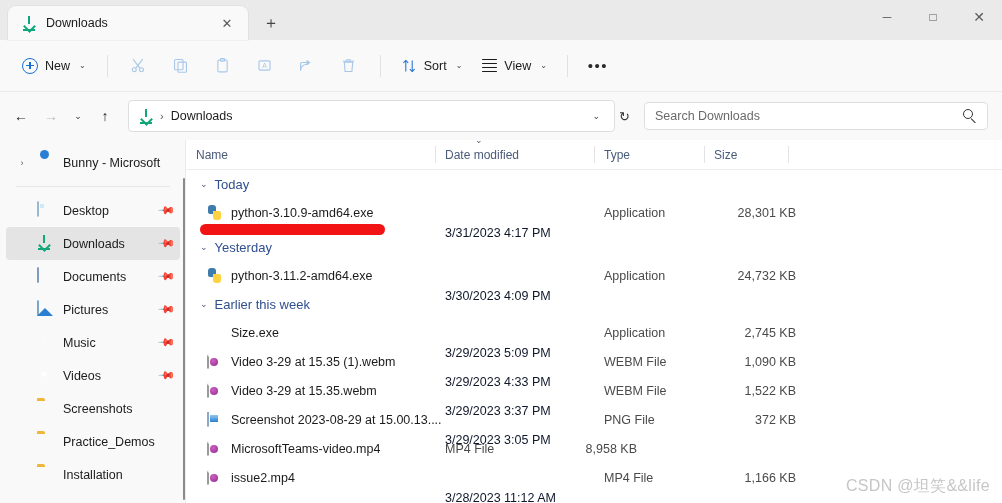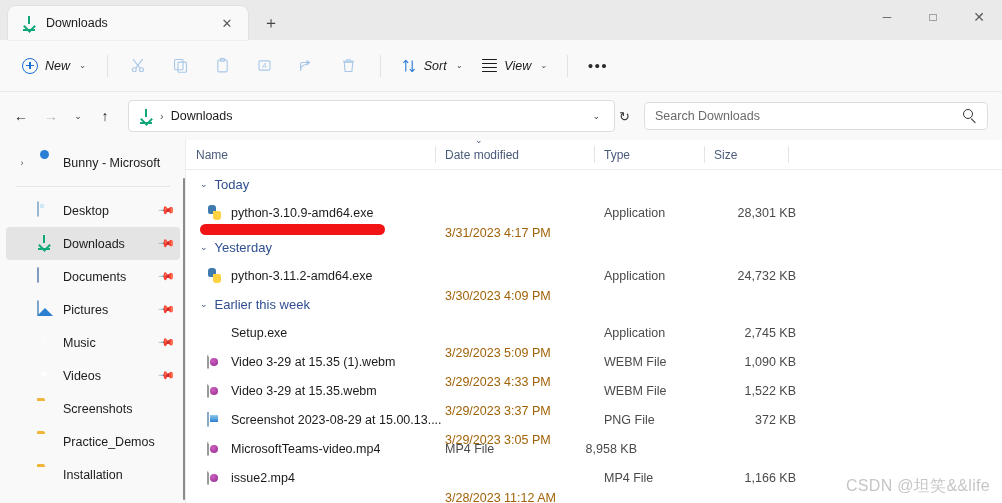--- a/index.html
+++ b/index.html
@@ -47,21 +47,21 @@
   .dl-icon .head{
     left:2.5px; top:6px; width:9px; height:9px; background:transparent;
     border-left:2px solid #12a77a; border-bottom:2px solid #12a77a;
     transform:rotate(-45deg); transform-origin:center;
   }
   .dl-icon .base{ left:1px; top:13px; width:12px; height:2px; }
 
   
   .cmdbar{
     height:52px; background:#f9f9f9; display:flex; align-items:center;
-    padding:0 12px; gap:2px; border-bottom:1px solid #ebebeb;font-style:italic;
+    padding:0 12px; gap:2px; border-bottom:1px solid #ebebeb;
   }
   .cmd-new{
     display:flex; align-items:center; gap:7px; height:32px; padding:0 10px;
     border-radius:4px; font-size:12.5px; color:#1b1b1b;
   }
   .plus-circle{
     width:16px; height:16px; border:1.4px solid #1a6fd4; border-radius:50%;
     position:relative;
   }
   .plus-circle::before,.plus-circle::after{
@@ -242,21 +242,21 @@
 
   .row{
     display:flex; align-items:center; height:29px; padding-left:21px;
     font-size:12.5px; color:#1b1b1b;
   }
   .cell-name{
     width:238px; display:flex; align-items:center; gap:8px;
     white-space:nowrap; overflow:hidden;
   }
   .cell-name .nm{ overflow:hidden; text-overflow:ellipsis; }
-  .cell-date{ width:159px; color:#a16207;margin-top:40px; }
+  .cell-date{ width:159px; color:#0f172a;margin-top:40px; }
   .cell-type{ width:110px; color:#4a4a4a; }
   .cell-size{ width:82px; color:#4a4a4a; text-align:right; }
 
   
   .fico{ width:16px; height:16px; flex:0 0 16px; position:relative; }
   .fico-py{
     width:16px; height:16px; position:relative;
   }
   .fico-py .b1{
     position:absolute; left:1px; top:0px; width:8px; height:9px;
@@ -568,21 +568,21 @@
       </div>
 
       <div class="grouphdr">
         <span class="gchev">⌄</span>
         <span>Earlier this week</span>
       </div>
 
       <div class="row">
         <span class="cell-name">
           <span class="fico"><span class="fico-exe"></span></span>
-          <span class="nm">Setup.exe</span>
+          <span class="nm">Size.exe</span>
         </span>
         <span class="cell-date">3/29/2023 5:09 PM</span>
         <span class="cell-type">Application</span>
         <span class="cell-size">2,745 KB</span>
       </div>
 
       <div class="row">
         <span class="cell-name">
           <span class="fico"><span class="fico-media"></span></span>
           <span class="nm">Video 3-29 at 15.35 (1).webm</span>

